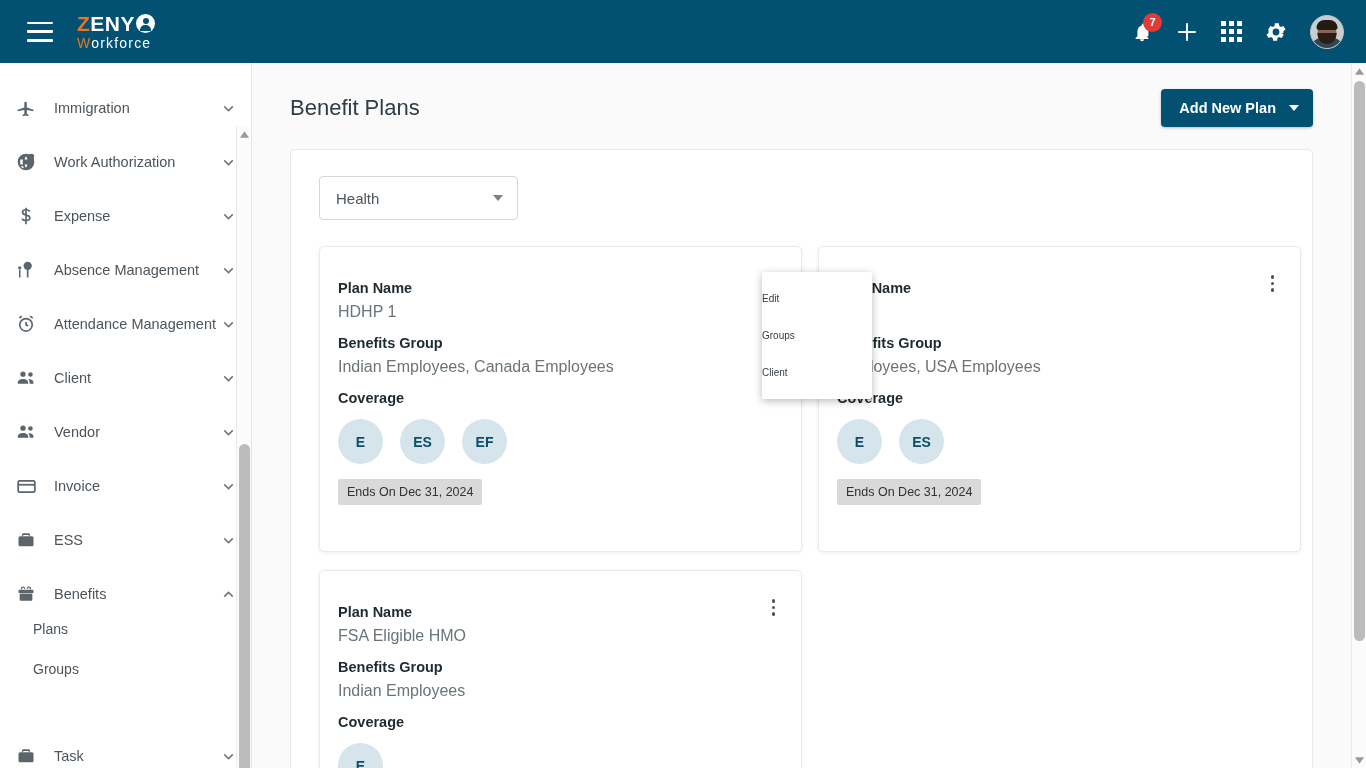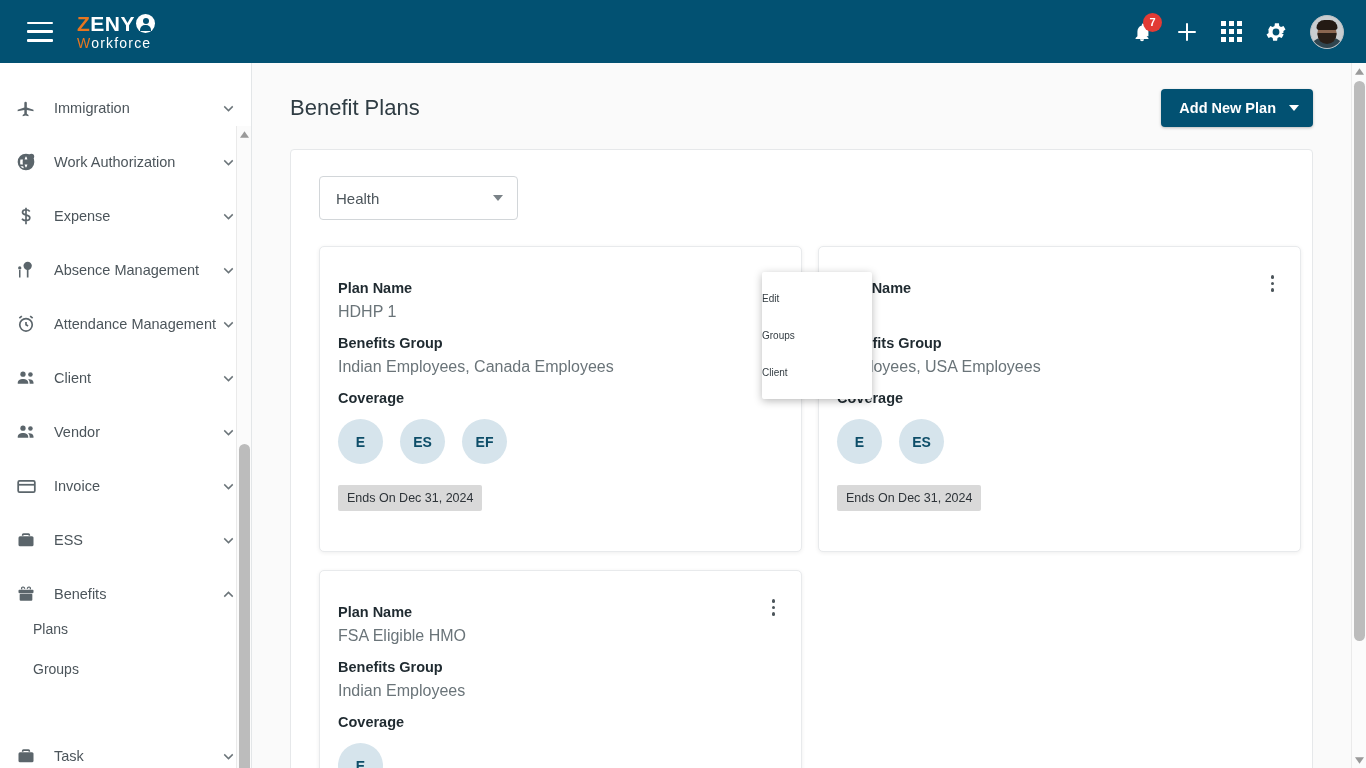--- a/index.html
+++ b/index.html
@@ -188,21 +188,21 @@
   .fld-label.first { margin-top: 13px; }
   .fld-value { font-size: 16px; color: #6a7479; margin-top: 7px; }
   .cov-row { display: flex; gap: 17px; margin-top: 13px; }
   .cov {
     width: 45px; height: 45px; border-radius: 50%;
     background: #d6e4ec; color: #0d4d68;
     display: flex; align-items: center; justify-content: center;
     font-size: 14px; font-weight: bold; cursor: pointer;
   }
   .ends-badge {
-    display: inline-block; margin-top: 21px;
+    display: inline-block; margin-top: 15px;
     background: #d9d9d9; color: #2d3338;
     font-size: 12.5px; padding: 6px 9px; border-radius: 2px;
   }
 
   
   .ctx-menu {
     position: absolute; left: 762px; top: 272px;
     width: 110px; background: #ffffff;
     box-shadow: 0 2px 9px rgba(0,0,0,0.28);
     z-index: 50; padding: 8px 0; border-radius: 2px;

